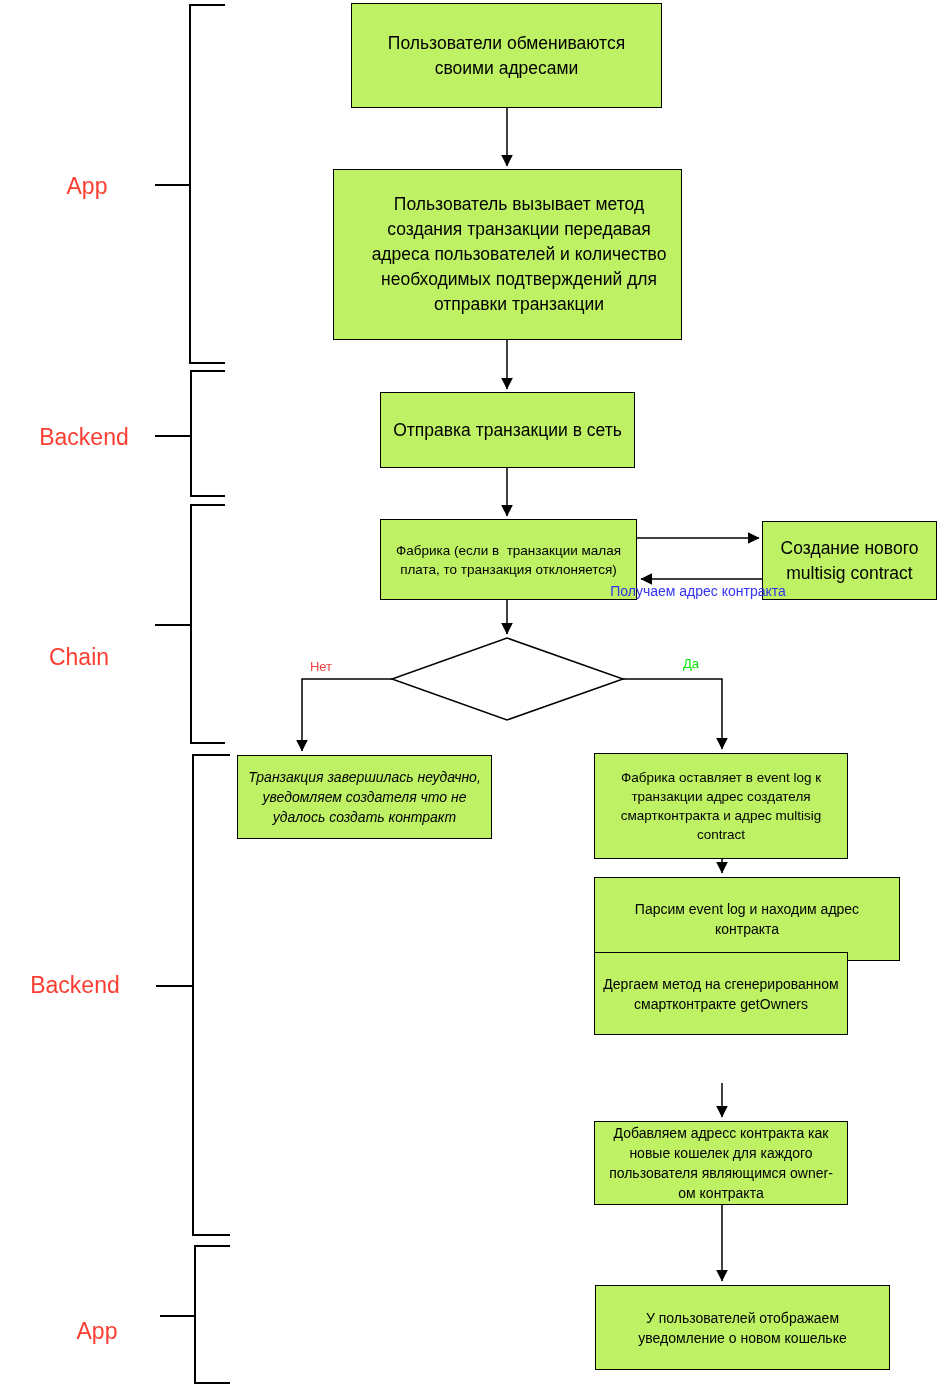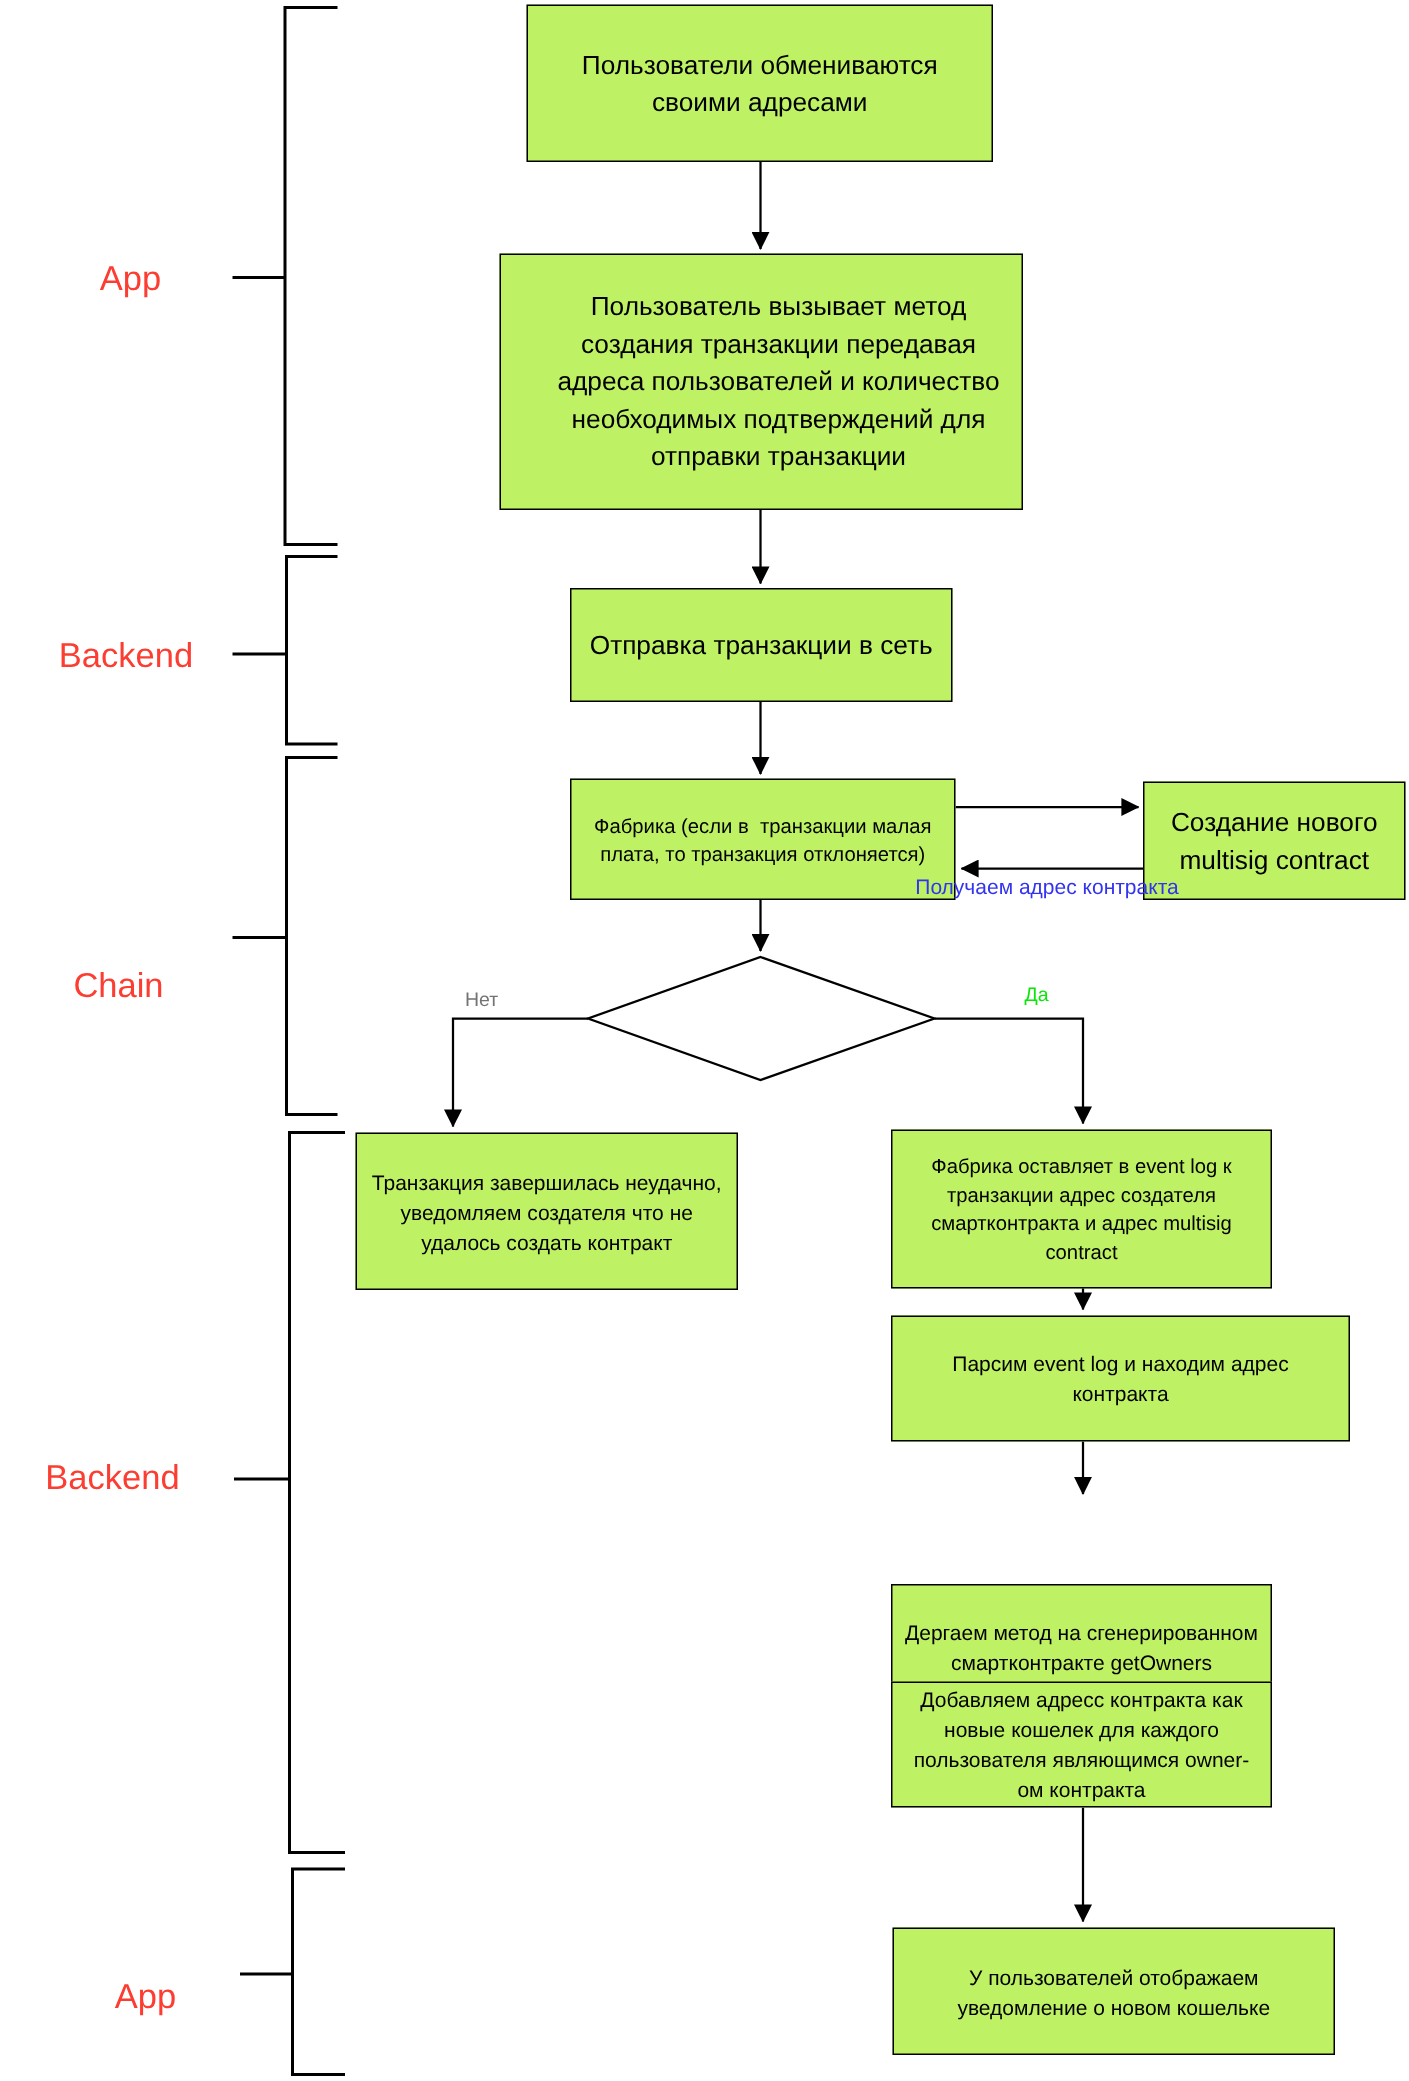--- a/index.html
+++ b/index.html
@@ -14,21 +14,21 @@
   .node .txt{white-space:pre-wrap;display:block;padding:0 8px;}
   .fs-lg{font-size:17.5px;line-height:25px;}
   .fs-md{font-size:14px;line-height:20px;}
   .fs-sm{font-size:13.5px;line-height:19px;}
   .diamond-text{
     position:absolute;z-index:2;text-align:center;font-size:12px;line-height:16px;
     transform:translate(-50%,-50%);color:#000;
   }
   .float-label{position:absolute;z-index:3;transform:translate(-50%,-50%);white-space:nowrap;}
   .lane-label{color:#fc3d31;font-size:23px;}
-  .edge-no{color:#737373;font-size:13px;}
+  .edge-no{color:#ef4444;font-size:13px;}
   .edge-yes{color:#0ae60a;font-size:13px;}
   .edge-blue{color:#3333f0;font-size:14px;}
 </style>
 </head>
 <body>
 
 <div class="canvas">
 
   <svg width="939" height="1387" viewBox="0 0 939 1387">
     <defs>
@@ -88,33 +88,33 @@
 
   <div class="node fs-lg" style="left:762px;top:521px;width:175px;height:79px;">
     <span class="txt">Создание нового multisig contract</span>
   </div>
 
   <div class="node fs-sm" style="left:380px;top:519px;width:257px;height:81px;">
     <span class="txt">Фабрика (если в  транзакции малая плата, то транзакция отклоняется)</span>
   </div>
 
 
-  <div class="node fs-md" style="left:237px;top:755px;width:255px;height:105px;">
+  <div class="node fs-md" style="left:237px;top:755px;width:255px;height:84px;font-style:italic;">
     <span class="txt">Транзакция завершилась неудачно, уведомляем создателя что не удалось создать контракт</span>
   </div>
 
   <div class="node fs-sm" style="left:594px;top:753px;width:254px;height:106px;">
     <span class="txt">Фабрика оставляет в event log к транзакции адрес создателя смартконтракта и адрес multisig contract</span>
   </div>
 
   <div class="node fs-md" style="left:594px;top:877px;width:306px;height:84px;">
     <span class="txt">Парсим event log и находим адрес контракта</span>
   </div>
 
-  <div class="node fs-md" style="left:594px;top:1056px;width:254px;height:83px;">
+  <div class="node fs-md" style="left:594px;top:952px;width:254px;height:83px;">
     <span class="txt">Дергаем метод на сгенерированном смартконтракте getOwners</span>
   </div>
 
   <div class="node fs-md" style="left:594px;top:1121px;width:254px;height:84px;">
     <span class="txt">Добавляем адресс контракта как новые кошелек для каждого пользователя являющимся owner-ом контракта</span>
   </div>
 
   <div class="node fs-md" style="left:595px;top:1285px;width:295px;height:85px;">
     <span class="txt">У пользователей отображаем уведомление о новом кошельке</span>
   </div>

